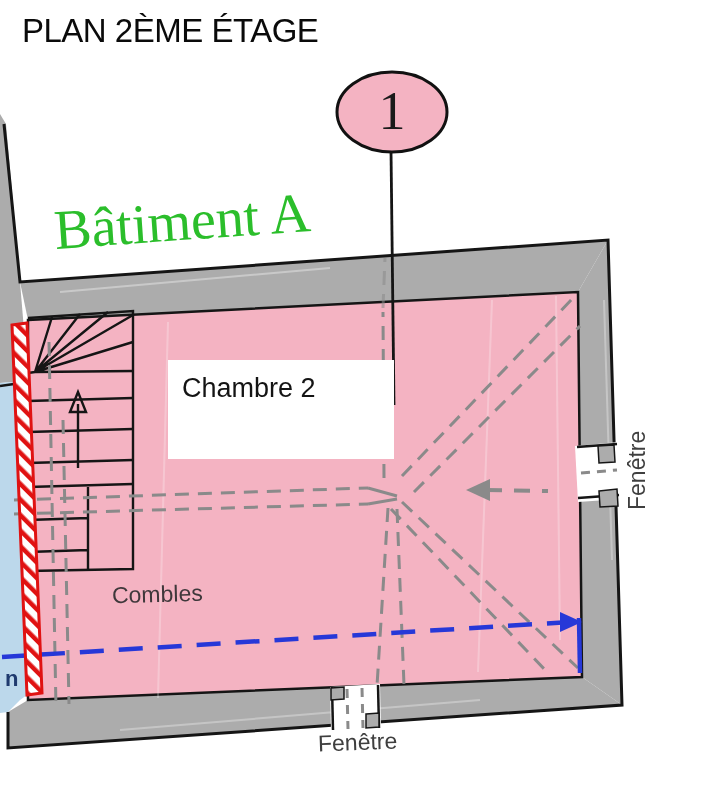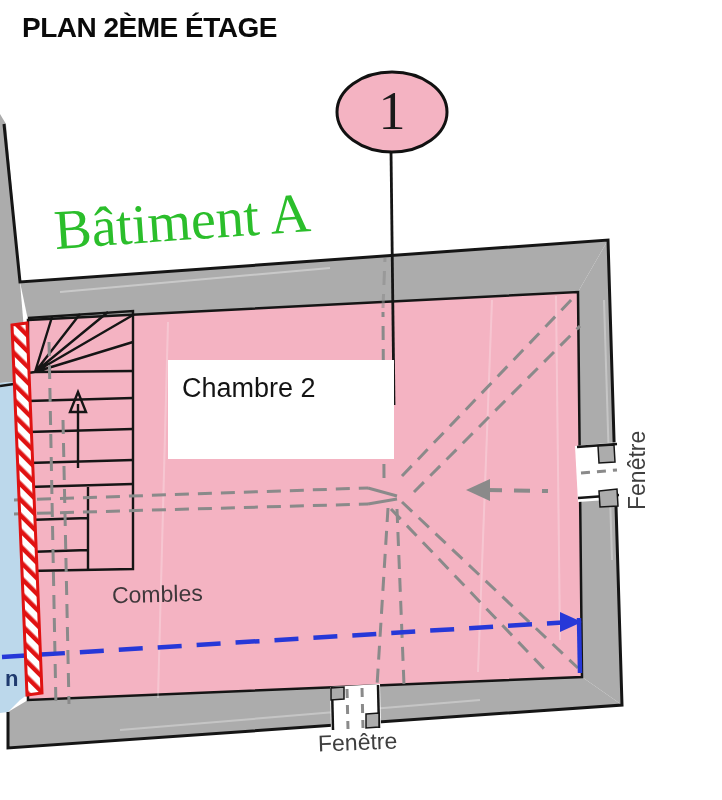--- a/index.html
+++ b/index.html
@@ -13,21 +13,21 @@
   .f-lblue{fill:var(--light_blue,#bcd8eb);}
   .s-red{stroke:var(--red,#e01212);}
   .s-blue{stroke:var(--line_blue,#2638d8);}
   .f-blue{fill:var(--line_blue,#2638d8);}
   .s-dash{stroke:var(--roof_gray,#8a8a8a);}
   .f-dash{fill:var(--roof_gray,#8a8a8a);}
   .s-black{stroke:#151515;}
   .nofill{fill:none;}
 
   .label{position:absolute;white-space:nowrap;}
-  #title{left:22px;top:12px;font-size:28px;font-weight:700;color:#0a0a0a;letter-spacing:-.5px;text-align:center;}
+  #title{left:22px;top:12px;font-size:33px;font-weight:400;color:#0a0a0a;letter-spacing:-.5px;text-align:center;}
   #batiment{left:52px;top:198px;font-family:"Liberation Serif",serif;font-size:56px;
             color:var(--green,#2bbe2b);transform:rotate(-4deg);transform-origin:left top;}
   #callout-num{left:372px;top:80px;width:40px;text-align:center;
                font-family:"Liberation Serif",serif;font-size:54px;color:#1a1a1a;}
   #room-label{left:168px;top:360px;width:226px;height:99px;background:#fff;
               font-size:27px;color:#141414;line-height:44px;padding:6px 0 12px 14px;box-sizing:border-box;}
   #combles{left:112px;top:581px;font-size:23px;color:var(--combles_text,#3f383b);transform:rotate(-1.5deg);}
   #fenetre-right{left:624px;top:510px;font-size:23px;color:#3f3f3f;
                  transform:rotate(-90deg);transform-origin:left top;}
   #fenetre-bottom{left:318px;top:729px;font-size:23px;color:#3f3f3f;transform:rotate(-2deg);}

